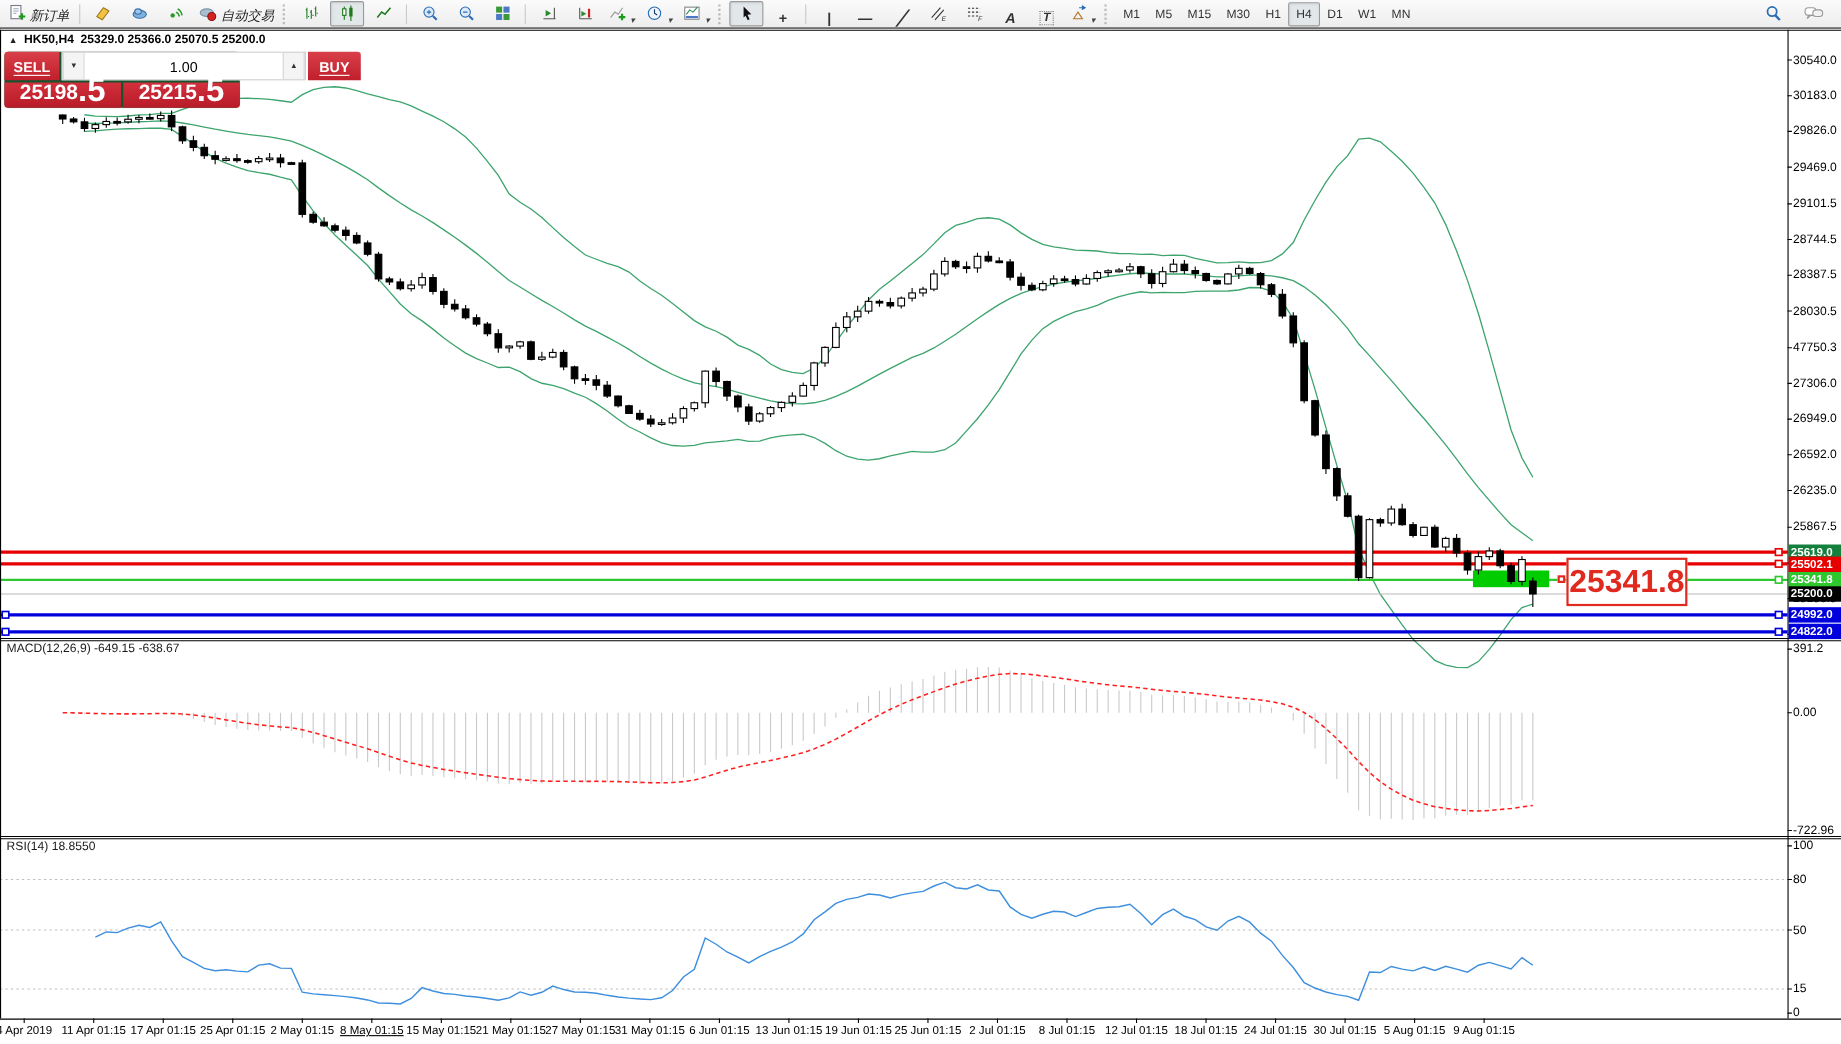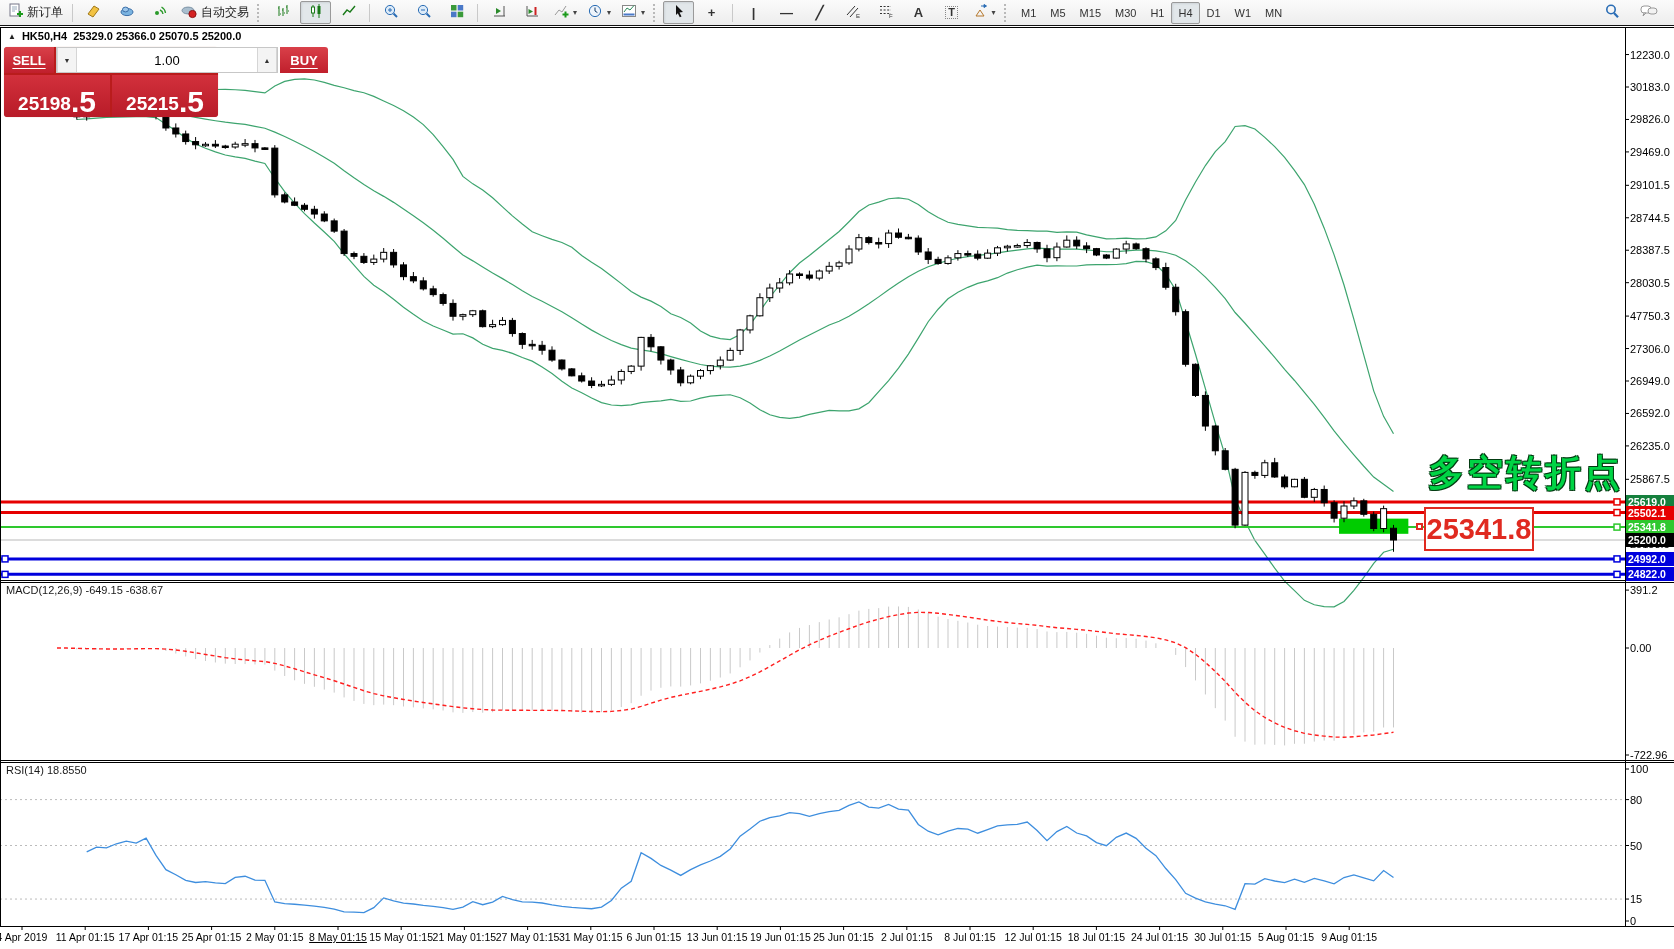--- a/index.html
+++ b/index.html
@@ -1,53 +1,53 @@
 <!DOCTYPE html>
 <html><head>
 <meta charset="utf-8">
 <style>
   html,body{margin:0;padding:0;width:1674px;height:949px;overflow:hidden;background:#fff;
     font-family:"Liberation Sans",sans-serif;}
   #app{position:relative;width:1674px;height:949px;}
   
   #toolbar{position:absolute;left:0;top:0;width:1674px;height:26px;background:linear-gradient(#fbfbfb,#ededed);
     border-bottom:1px solid #111;display:flex;align-items:center;padding:0 4px;box-sizing:border-box;gap:2px;}
-  .tb{height:21px;min-width:23px;display:flex;align-items:center;justify-content:center;gap:3px;
-    border:1px solid transparent;border-radius:2px;background:transparent;padding:0 3px;font-size:12px;color:#222;cursor:default;}
+  .tb{height:21px;min-width:23px;display:flex;align-items:flex-end;justify-content:center;gap:3px;
+    border:1px solid transparent;border-radius:2px;background:transparent;padding:0 3px;font-size:12px;color:#222;cursor:default;font-style:italic;}
   .tb.act{border:1px solid #9a9a9a;background:#e2e7ea;box-shadow:inset 1px 1px 2px #cfd4d8;}
   .tb .lbl{font-size:12px;white-space:nowrap;}
   .tb .dd{font-size:8px;color:#444;margin-left:1px;}
   .sep{width:1px;height:18px;background:#c9c9c9;margin:0 3px;}
   .grip{width:2px;height:18px;border-left:2px dotted #b9b9b9;margin:0 4px 0 2px;}
   .glyph{font-size:13px;font-weight:bold;color:#333;line-height:1;}
   .tfbtn{height:20px;padding:0 6px;font-size:11px;color:#333;border:1px solid transparent;border-radius:2px;
     display:flex;align-items:center;}
   .tfbtn.act{border-color:#9a9a9a;background:#e2e7ea;box-shadow:inset 1px 1px 2px #cfd4d8;}
   #tb-right{margin-left:auto;display:flex;align-items:center;gap:6px;padding-right:6px;}
   
   #chart-svg{position:absolute;left:0;top:0;z-index:1;pointer-events:none;}
   #chart-title{position:absolute;left:8px;top:30px;z-index:4;font-size:11px;font-weight:bold;color:#000;display:flex;gap:6px;align-items:center;}
   #chart-title .tri{font-size:8px;color:#222;}
   .axis-lab{position:absolute;left:1630px;transform:translateY(-50%);font-size:11px;color:#000;z-index:2;white-space:nowrap;}
   .xlab{position:absolute;top:931px;transform:translateX(-50%);font-size:10.5px;color:#000;z-index:2;white-space:nowrap;}
   .tag{position:absolute;left:1626px;width:46px;height:14px;line-height:14px;font-size:10.5px;font-weight:bold;
     color:#fff;z-index:3;padding-left:2px;transform:translateY(-50%);}
   .ind-label{position:absolute;left:6px;z-index:3;font-size:11px;color:#1a1a1a;}
   
-  #trade-panel{position:absolute;left:4px;top:47px;width:214px;z-index:4;background:#b91c1c;border-radius:4px;
+  #trade-panel{position:absolute;left:4px;top:47px;width:214px;z-index:4;background:#14532d;border-radius:4px;
     display:flex;flex-direction:column;gap:2px;box-shadow:0 0 0 1px #b3541f0d;}
   .tp-row1{display:flex;gap:2px;height:26px;}
   .tp-sell,.tp-buy{flex:0 0 50px;background:linear-gradient(#d94049,#c01f2c);color:#fff;border:none;
     font-size:13px;font-weight:bold;border-radius:3px 0 0 0;text-decoration:underline;text-underline-offset:3px;}
   .tp-buy{border-radius:0 3px 0 0;flex:0 0 48px;}
   .tp-vol{flex:1;display:flex;background:#fff;border:1px solid #c7c7c7;box-sizing:border-box;justify-content:space-between;}
   .tp-step{width:20px;background:#f4f4f4;border:none;border-left:1px solid #d5d5d5;border-right:1px solid #d5d5d5;
     font-size:7px;color:#333;padding:0;}
   .tp-input{flex:1;border:none;outline:none;text-align:center;font-size:13px;font-family:"Liberation Sans",sans-serif;min-width:10px;}
-  .tp-row2{display:flex;gap:2px;height:42px;text-align:right;}
+  .tp-row2{display:flex;gap:2px;height:23px;text-align:right;}
   .tp-price{flex:1;background:linear-gradient(#d2303c,#b81b28);color:#fff;display:flex;align-items:flex-end;
     justify-content:center;padding-bottom:1px;border-radius:0 0 0 3px;}
   .tp-price:last-child{border-radius:0 0 3px 0;}
   .tp-main{font-size:19px;font-weight:bold;line-height:24px;}
   .tp-frac{font-size:30px;font-weight:bold;line-height:28px;}
   
   #turning-point{position:absolute;left:1428px;top:449px;z-index:4;font-size:36px;font-weight:bold;letter-spacing:3px;
     color:#00d445;text-shadow:1px 1px 0 #033c12,-1px -1px 0 #033c12,1px -1px 0 #033c12,-1px 1px 0 #033c12;}
   #price-callout{position:absolute;left:1424px;top:507px;width:106px;height:40px;z-index:4;background:#fff;
     border:2px solid #e02a20;color:#e02a20;font-size:29px;font-weight:bold;display:flex;align-items:center;justify-content:center;}
@@ -767,26 +767,25 @@
       <div class="tp-price">
         <span class="tp-main">25215</span>
           <span class="tp-frac">.5</span>
       </div>
     </div>
   </div>
 
   <div class="ind-label" style="top:584px;">MACD(12,26,9) -649.15 -638.67</div>
   <div class="ind-label" style="top:764px;">RSI(14) 18.8550</div>
 
-  <div id="turning-point">多空转折点</div>
   <div id="callout-handle"></div>
   <div id="price-callout">25341.8</div>
 
   <div id="dyn-labels">
-      <div class="axis-lab" style="top: 54.5455px;">12230.0</div>
+      <div class="axis-lab" style="top: 54.5455px;">30540.0</div>
       <div class="axis-lab" style="top: 87px; text-align: center;">30183.0</div>
       <div class="axis-lab" style="top: 119.455px;">29826.0</div>
       <div class="axis-lab" style="top: 151.909px;">29469.0</div>
       <div class="axis-lab" style="top: 185.318px;">29101.5</div>
       <div class="axis-lab" style="top: 217.773px;">28744.5</div>
       <div class="axis-lab" style="top: 250.227px;">28387.5</div>
       <div class="axis-lab" style="top: 282.682px;">28030.5</div>
       <div class="axis-lab" style="top: 316.091px;">47750.3</div>
       <div class="axis-lab" style="top: 348.545px;">27306.0</div>
       <div class="axis-lab" style="top: 381px;">26949.0</div>

